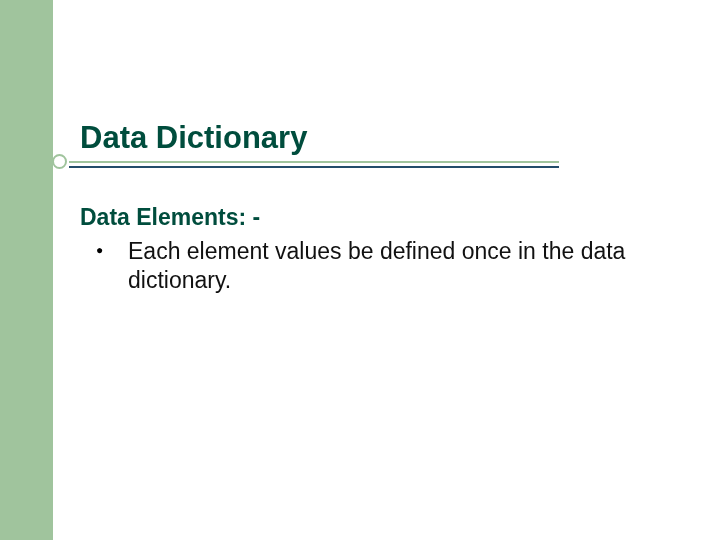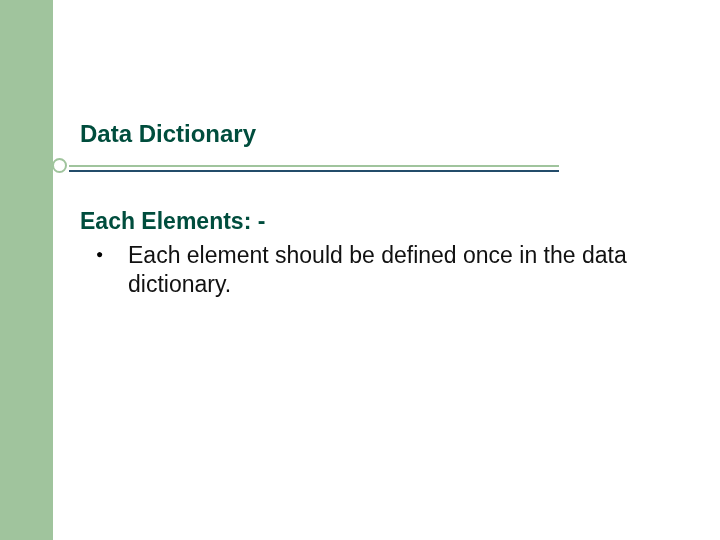--- a/index.html
+++ b/index.html
@@ -18,23 +18,23 @@
     background: #a0c49d;
   }
   .content {
     position: absolute;
     left: 80px;
     top: 120px;
     width: 590px;
   }
   .title {
     color: #004d3d;
-    font-size: 24px;
+    font-size: 31px;
     font-weight: bold;
-    margin-bottom: 16px;
+    margin-bottom: 4px;
   }
   .divider {
     position: relative;
     height: 6px;
     margin-bottom: 38px;
   }
   .divider .dot {
     position: absolute;
     left: -28px;
     top: -6px;
@@ -92,17 +92,17 @@
 
 <div class="green-block"></div>
 
 <div class="content">
   <h1 class="title">Data Dictionary</h1>
   <div class="divider">
     <span class="dot"></span>
     <span class="line1"></span>
     <span class="line2"></span>
   </div>
-  <div class="subheading">Each Elements: -</div>
+  <div class="subheading">Data Elements: -</div>
   <ul class="bullets">
-    <li>Each element should be defined once in the data dictionary.</li>
+    <li>Each element values be defined once in the data dictionary.</li>
   </ul>
 </div>
 
 </body></html>

